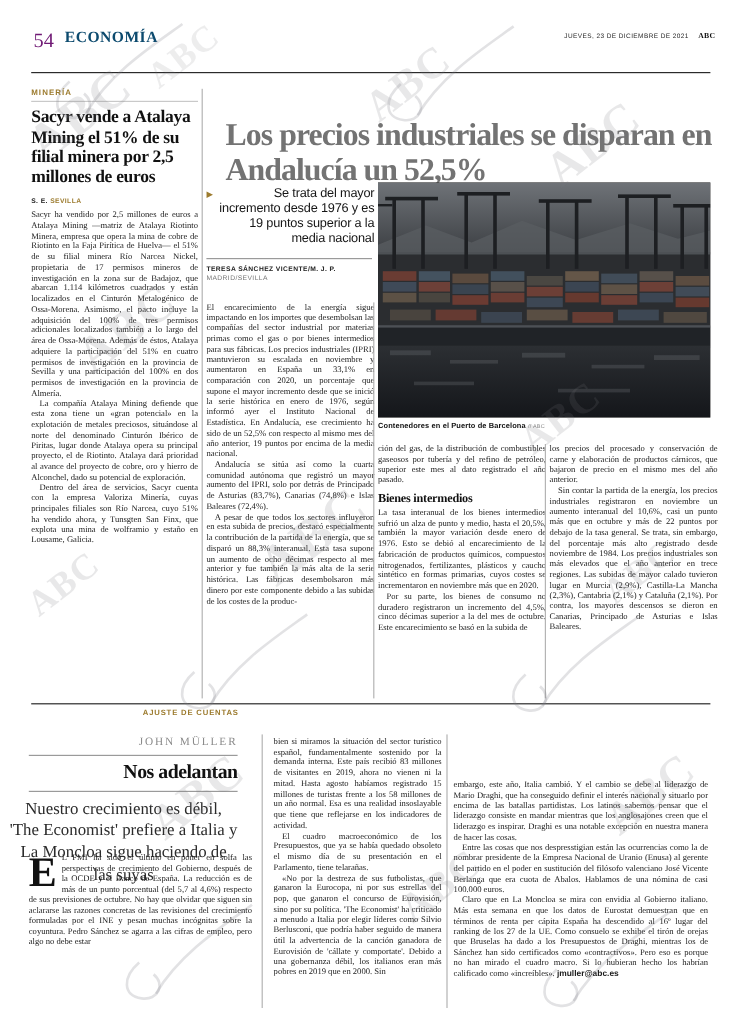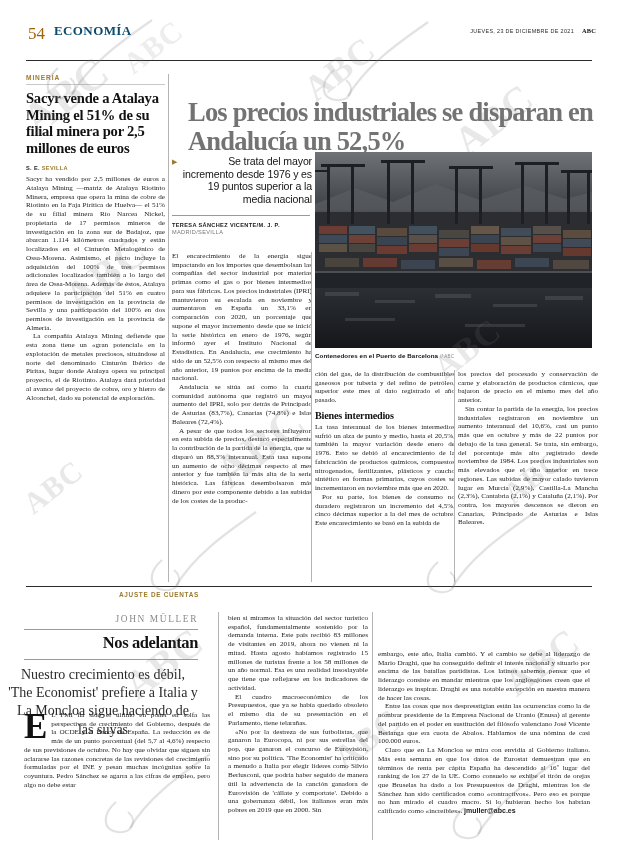--- a/index.html
+++ b/index.html
@@ -38,21 +38,21 @@
   .page-header {
     position: absolute;
     top: 24px;
     left: 28px;
     right: 24px;
     height: 22px;
   }
   .folio {
     font-family: "Liberation Serif", serif;
     font-size: 17px;
-    color: #a16207;
+    color: #701a75;
     position: absolute;
     left: 0;
     top: 0;
   }
   .section-name {
     position: absolute;
     left: 26px;
     top: -1px;
     font-family: "Liberation Serif", serif;
     font-size: 13px;
@@ -340,20 +340,21 @@
   <div class="kicker">MINERÍA</div>
   <div class="kicker-rule"></div>
   <h2 class="hl-left">Sacyr vende a Atalaya Mining el 51% de su filial minera por 2,5 millones de euros</h2>
   <div class="byline-sm">
     <span>S. E.</span>
     <span class="place">SEVILLA</span>
   </div>
   <div class="body-txt">
     <p class="first">Sacyr ha vendido por 2,5 millones de euros a Atalaya Mining —matriz de Atalaya Riotinto Minera, empresa que opera la mina de cobre de Riotinto en la Faja Pirítica de Huelva— el 51% de su filial minera Río Narcea Nickel, propietaria de 17 permisos mineros de investigación en la zona sur de Badajoz, que abarcan 1.114 kilómetros cuadrados y están localizados en el Cinturón Metalogénico de Ossa-Morena. Asimismo, el pacto incluye la adquisición del 100% de tres permisos adicionales localizados también a lo largo del área de Ossa-Morena. Además de éstos, Atalaya adquiere la participación del 51% en cuatro permisos de investigación en la provincia de Sevilla y una participación del 100% en dos permisos de investigación en la provincia de Almería.</p>
     <p>La compañía Atalaya Mining defiende que esta zona tiene un «gran potencial» en la explotación de metales preciosos, situándose al norte del denominado Cinturón Ibérico de Piritas, lugar donde Atalaya opera su principal proyecto, el de Riotinto. Atalaya dará prioridad al avance del proyecto de cobre, oro y hierro de Alconchel, dado su potencial de exploración.</p>
+    <p>Dentro del área de servicios, Sacyr cuenta con la empresa Valoriza Minería, cuyas principales filiales son Río Narcea, cuyo 51% ha vendido ahora, y Tunsgten San Finx, que explota una mina de wolframio y estaño en Lousame, Galicia.</p>
   </div>
 </div>
 
 <div class="vrule" style="left:168px; top:74px; height:508px;"></div>
 
 <h1 class="main-head">Los precios industriales se disparan en Andalucía un 52,5%</h1>
 
 <div class="bullets">
   <div class="bullet-row">
     <span class="bullet-mark">▶</span>

